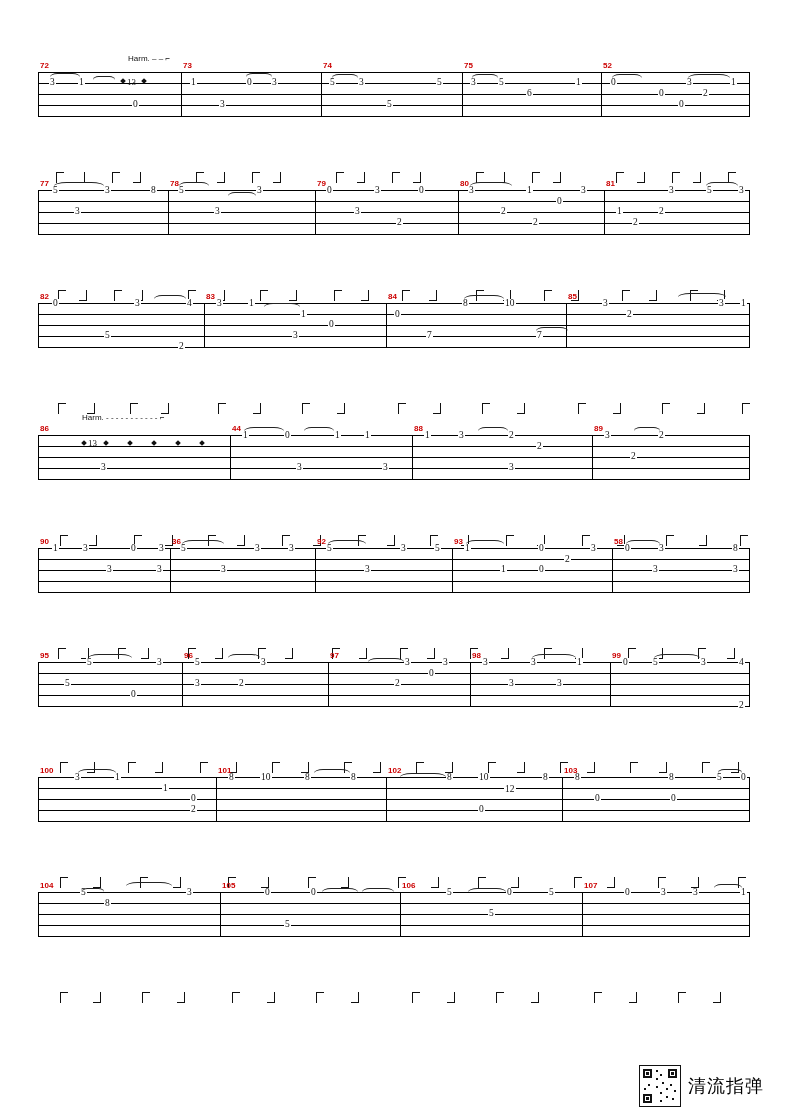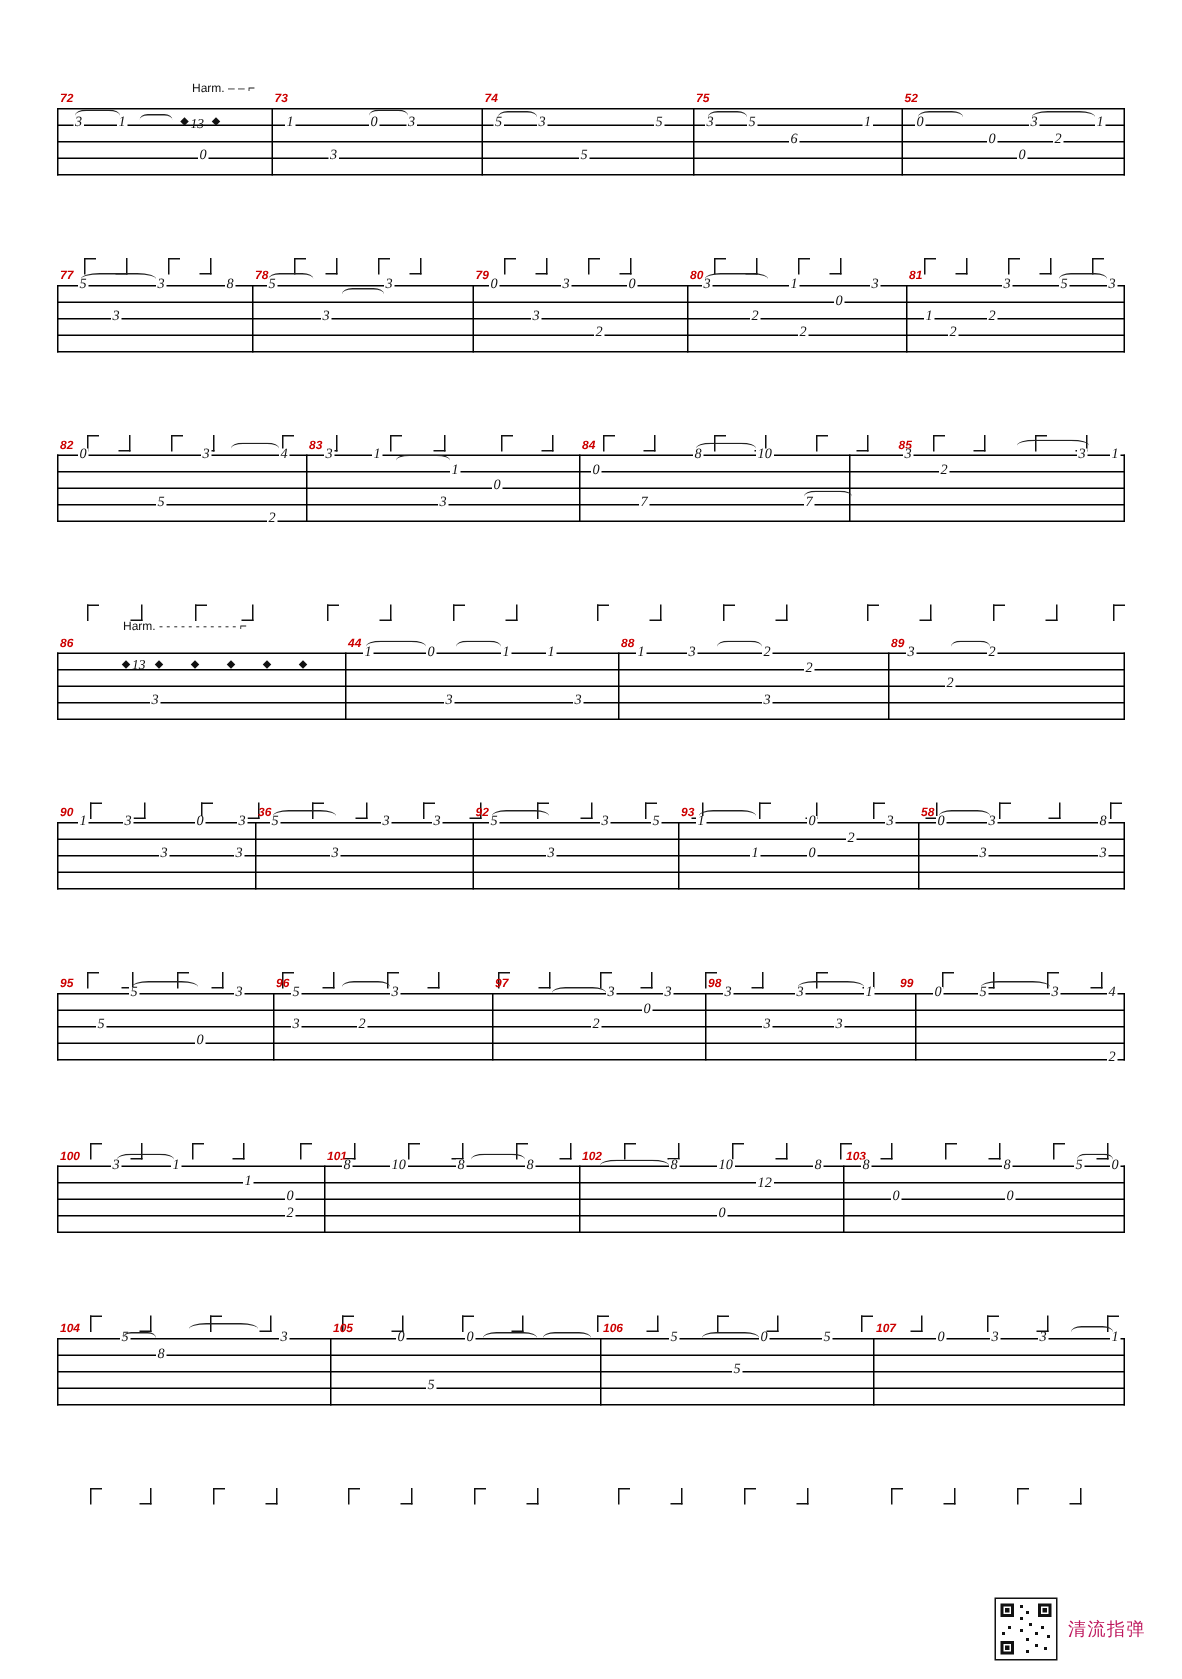--- a/index.html
+++ b/index.html
@@ -1,21 +1,21 @@
 <!DOCTYPE html>
 <html><head>
 <meta charset="utf-8">
 <style>
   html,body{margin:0;padding:0;background:#ffffff;}
   body{width:788px;height:1119px;position:relative;font-family:"Liberation Serif",serif;overflow:hidden;}
   .page{position:relative;width:788px;height:1119px;}
 
   
   .system{position:absolute;left:38px;width:712px;}
-  .staff{position:relative;height:48px;font-style:italic;}
+  .staff{position:relative;height:48px;}
   .staff .line{position:absolute;left:0;right:0;height:1px;background:#000;}
   .staff .line.l0{top:0px;}
   .staff .line.l1{top:11px;}
   .staff .line.l2{top:22px;}
   .staff .line.l3{top:33px;}
   .staff .line.l4{top:44px;}
   .endbar{position:absolute;top:0;height:45px;width:1px;background:#000;}
   .barline{position:absolute;top:0;height:45px;width:1px;background:#000;}
 
   
@@ -34,21 +34,21 @@
 
   
   .rhythm{position:absolute;}
   .rh{position:absolute;width:1px;height:11px;background:#111;}
   .rhb{position:absolute;height:1px;background:#111;}
 
   
   .footer{position:absolute;right:24px;bottom:12px;display:flex;align-items:center;}
   .qrbox{width:40px;height:40px;border:1px solid #111;position:relative;background:#fff;}
   .qrbox i{position:absolute;background:#111;}
-  .brand{margin-left:7px;font-family:Liberation Serif, serif;font-size:12px;color:#be185d;letter-spacing:1px;}
+  .brand{margin-left:7px;font-family:Liberation Serif, serif;font-size:18px;color:#000000;letter-spacing:1px;}
 </style>
 </head>
 <body>
 
 <div class="page">
 
   <div class="system" style="top:72px;">
     <div class="harmbracket" style="left:90px;top:-18px;">Harm. – – ⌐</div>
     <div class="staff">
       <div class="line l0"></div>
@@ -258,21 +258,21 @@
         <div class="line l4"></div>
       <div class="barline" style="left:0px;"></div>
       <div class="barline" style="left:166px;"></div>
       <div class="barline" style="left:348px;"></div>
       <div class="barline" style="left:528px;"></div>
       <div class="endbar" style="left:711px;"></div>
 
       <div class="mnum" style="left:2px;top:-10px;">82</div>
       <div class="mnum" style="left:168px;top:-10px;">83</div>
       <div class="mnum" style="left:350px;top:-10px;">84</div>
-      <div class="mnum" style="left:530px;top:-10px;margin-left:31px;">85</div>
+      <div class="mnum" style="left:530px;top:-10px;">85</div>
 
       <div class="note" style="left:14px;top:-4px;">0</div>
       <div class="note" style="left:96px;top:-4px;">3</div>
       <div class="note" style="left:148px;top:-4px;">4</div>
       <div class="note" style="left:66px;top:28px;">5</div>
       <div class="note" style="left:140px;top:39px;">2</div>
       <div class="slur" style="left:116px;top:-8px;width:32px;"></div>
 
       <div class="note" style="left:178px;top:-4px;">3</div>
       <div class="note" style="left:210px;top:-4px;">1</div>
@@ -533,21 +533,21 @@
       <div class="barline" style="left:144px;"></div>
       <div class="barline" style="left:290px;"></div>
       <div class="barline" style="left:432px;"></div>
       <div class="barline" style="left:572px;"></div>
       <div class="endbar" style="left:711px;"></div>
 
       <div class="mnum" style="left:2px;top:-10px;">95</div>
       <div class="mnum" style="left:146px;top:-10px;">96</div>
       <div class="mnum" style="left:292px;top:-10px;">97</div>
       <div class="mnum" style="left:434px;top:-10px;">98</div>
-      <div class="mnum" style="left:562px;top:-10px;">99</div>
+      <div class="mnum" style="left:574px;top:-10px;">99</div>
 
       <div class="note" style="left:48px;top:-4px;">5</div>
       <div class="note" style="left:118px;top:-4px;">3</div>
       <div class="note" style="left:26px;top:17px;">5</div>
       <div class="note" style="left:92px;top:28px;">0</div>
       <div class="slur" style="left:50px;top:-8px;width:44px;"></div>
 
       <div class="note" style="left:156px;top:-4px;">5</div>
       <div class="note" style="left:222px;top:-4px;">3</div>
       <div class="note" style="left:156px;top:17px;">3</div>

